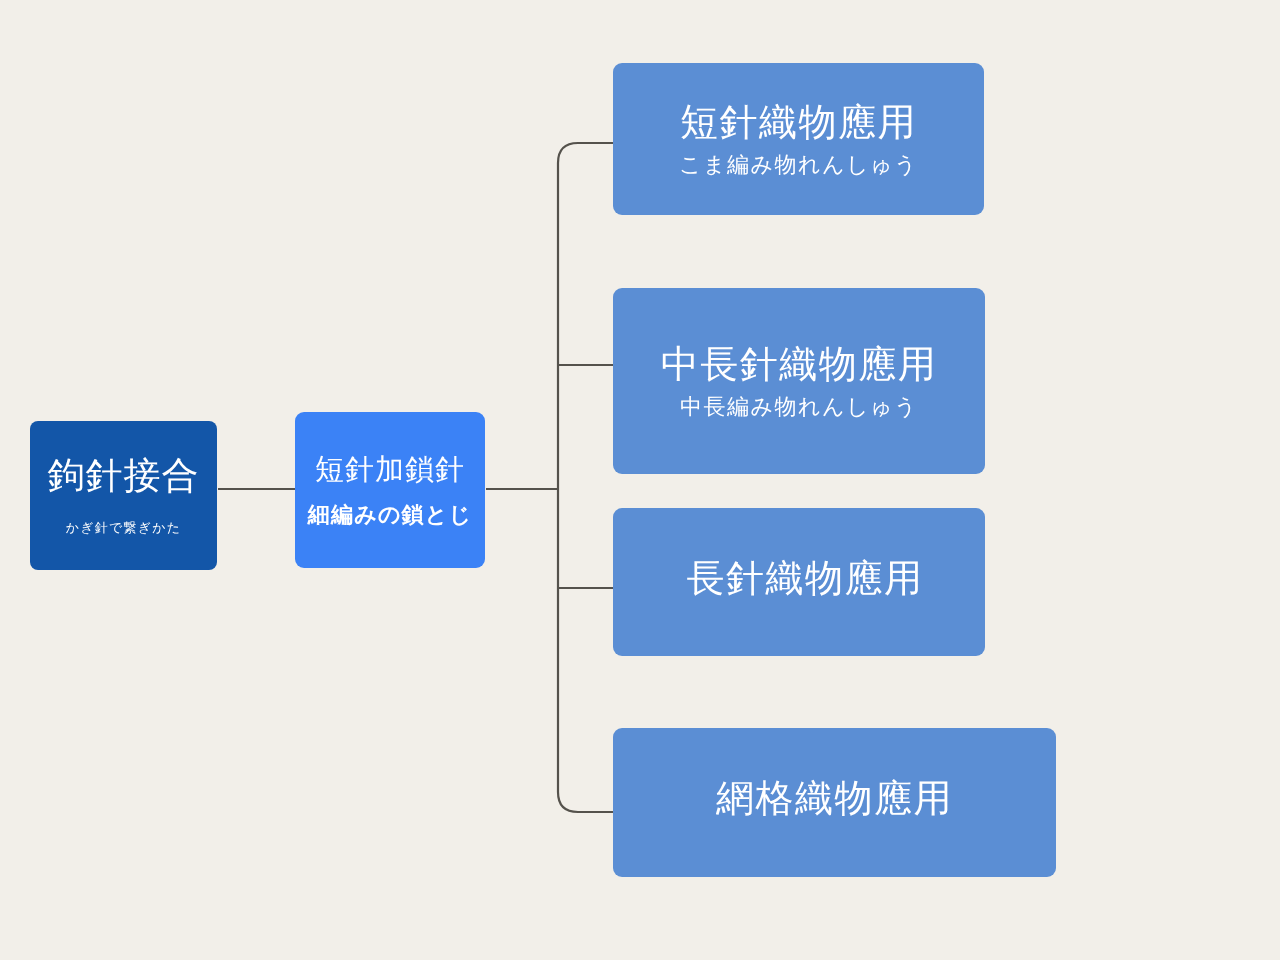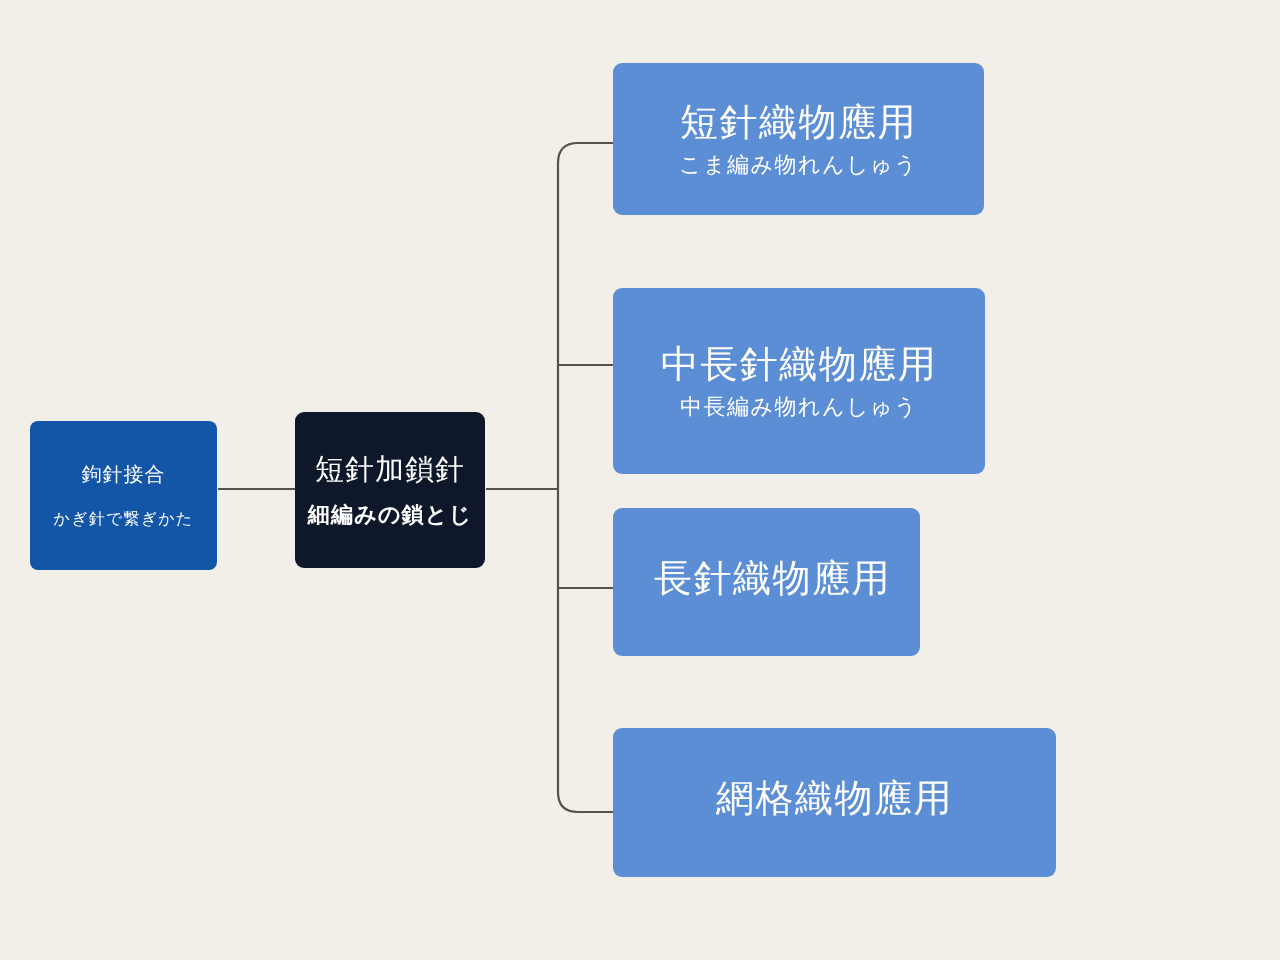--- a/index.html
+++ b/index.html
@@ -53,36 +53,36 @@
   
   #node-root {
     left: 30px;
     top: 421px;
     width: 187px;
     height: 149px;
     background: #1356a8;
     border-radius: 8px;
   }
   #node-root .title {
-    font-size: 20px;
+    font-size: 37px;
     margin-bottom: 24px;
     letter-spacing: 1px;
   }
   #node-root .subtitle {
-    font-size: 16px;
+    font-size: 13px;
     font-family: Liberation Serif, serif;
   }
 
   
   #node-l2 {
     left: 295px;
     top: 412px;
     width: 190px;
     height: 156px;
-    background: #0f172a;
+    background: #3b82f6;
   }
   #node-l2 .title {
     font-size: 29px;
     margin-bottom: 16px;
     letter-spacing: 1px;
   }
   #node-l2 .subtitle {
     font-size: 22px;
     font-weight: bold;
   }
@@ -97,21 +97,21 @@
     font-size: 38px;
     margin-bottom: 8px;
     letter-spacing: 1.5px;
   }
   .leaf .subtitle {
     font-size: 22px;
     letter-spacing: 1.5px;
   }
   #node-leaf-0 { top: 63px;  height: 152px; }
   #node-leaf-1 { top: 288px; height: 186px; width: 372px; }
-  #node-leaf-2 { top: 508px; height: 148px; width: 307px; padding-left: 12px; }
+  #node-leaf-2 { top: 508px; height: 148px; width: 372px; padding-left: 12px; }
   #node-leaf-3 { top: 728px; height: 149px; width: 443px; }
 </style>
 </head>
 <body>
 
 <div id="canvas">
 
   <svg id="edges" viewBox="0 0 1280 960" width="1280" height="960">
     <g fill="none" stroke="#55524c" stroke-width="2.2" stroke-linecap="butt">
 

